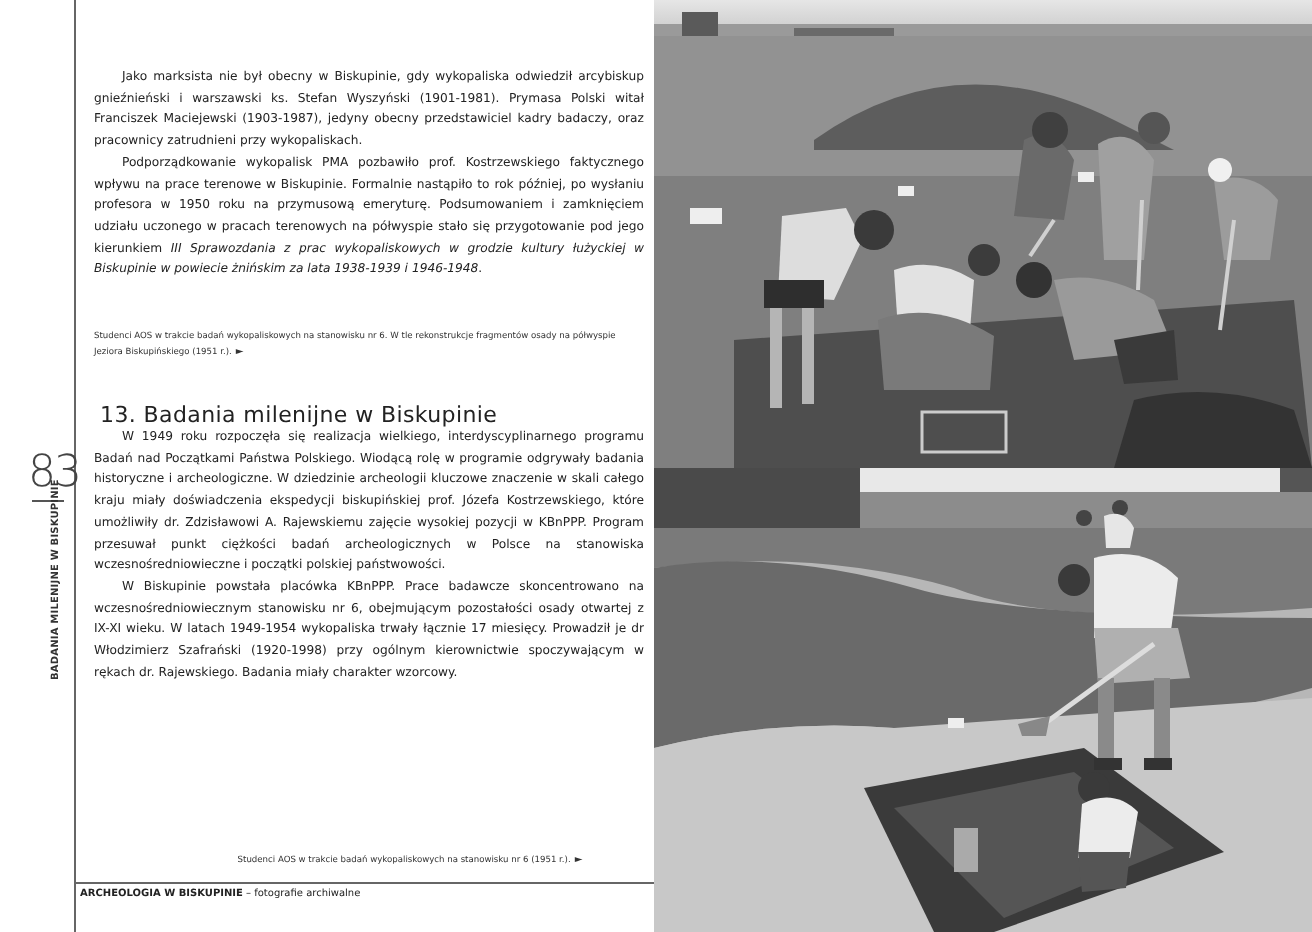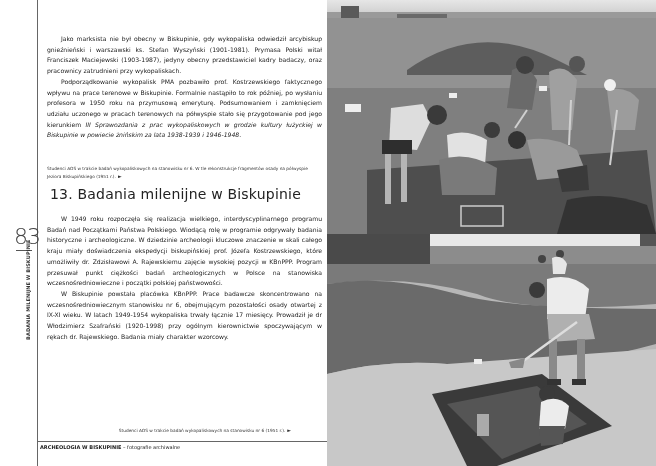--- a/index.html
+++ b/index.html
@@ -11,21 +11,21 @@
   .page-num { position:absolute; left:14px; top:226px; font-size:22px; color:#444; font-weight:200;
               letter-spacing:-1px; line-height:1; }
   .page-num-underline { position:absolute; left:16px; top:250px; width:16px; height:1px; background:#555; }
   .side-title { position:absolute; left:25px; top:340px; transform-origin:0 0; transform:rotate(-90deg);
                 font-size:5px; color:#333; letter-spacing:0.1px; white-space:nowrap; font-weight:bold; }
   .text-block { position:absolute; left:47px; width:275px; font-size:6.1px; line-height:10.7px; text-align:justify; color:#222; }
   .text-block p { margin:0; text-indent:14px; }
   .text-block em { font-style:italic; }
   .caption { position:absolute; left:47px; width:270px; font-size:4.3px; line-height:7.8px; color:#333; }
   .arrow { font-size:5px; color:#333; margin-left:2px; }
-  .heading { position:absolute; left:50px; top:186px; font-size:14px; color:#222; letter-spacing:0.2px; }
+  .heading { position:absolute; left:50px; top:201px; font-size:11px; color:#222; letter-spacing:0.2px; }
   .footer { position:absolute; left:40px; top:444px; font-size:5px; color:#222; }
   .footer .bold { font-weight:bold; }
   .photo { position:absolute; left:327px; width:329px; overflow:hidden; }
   .photo-top { top:0; height:234px; }
   .photo-bottom { top:234px; height:232px; }
 </style>
 </head>
 <body>
 
 <div class="left-page">

